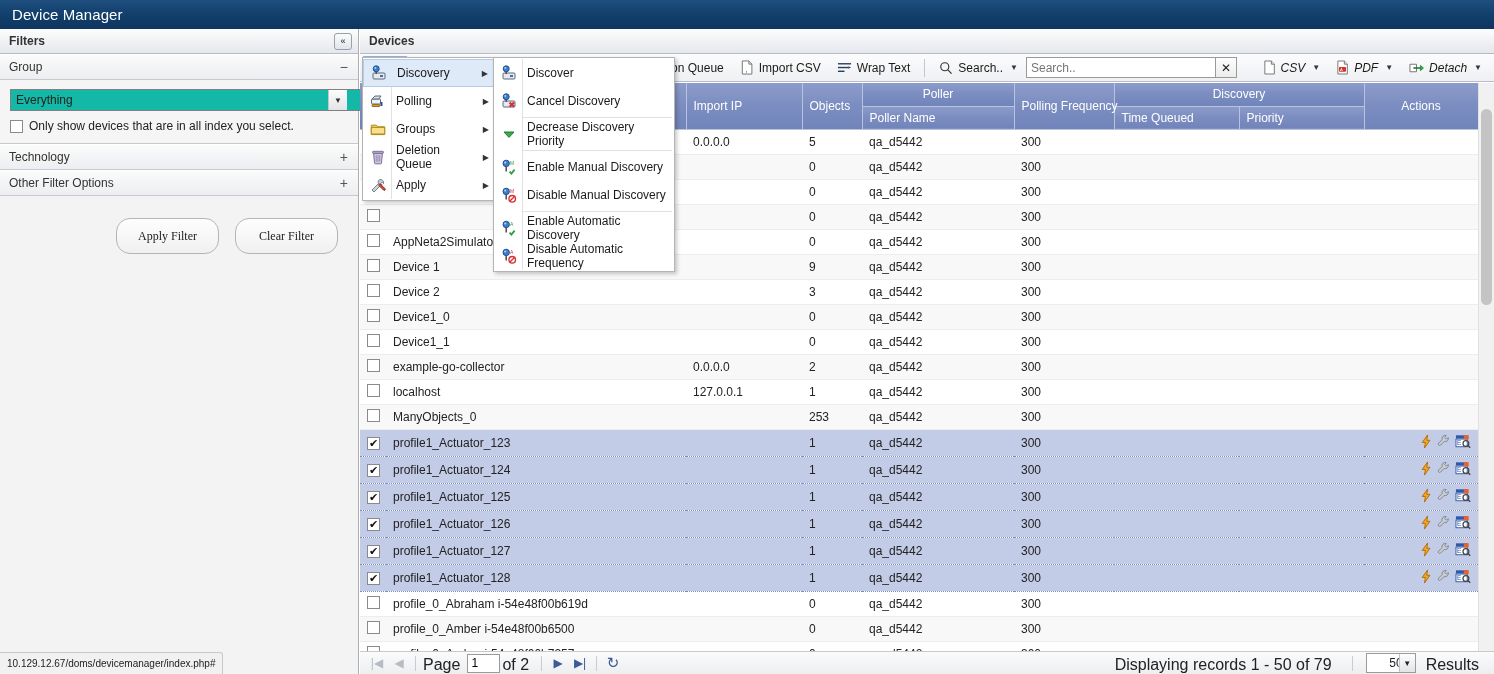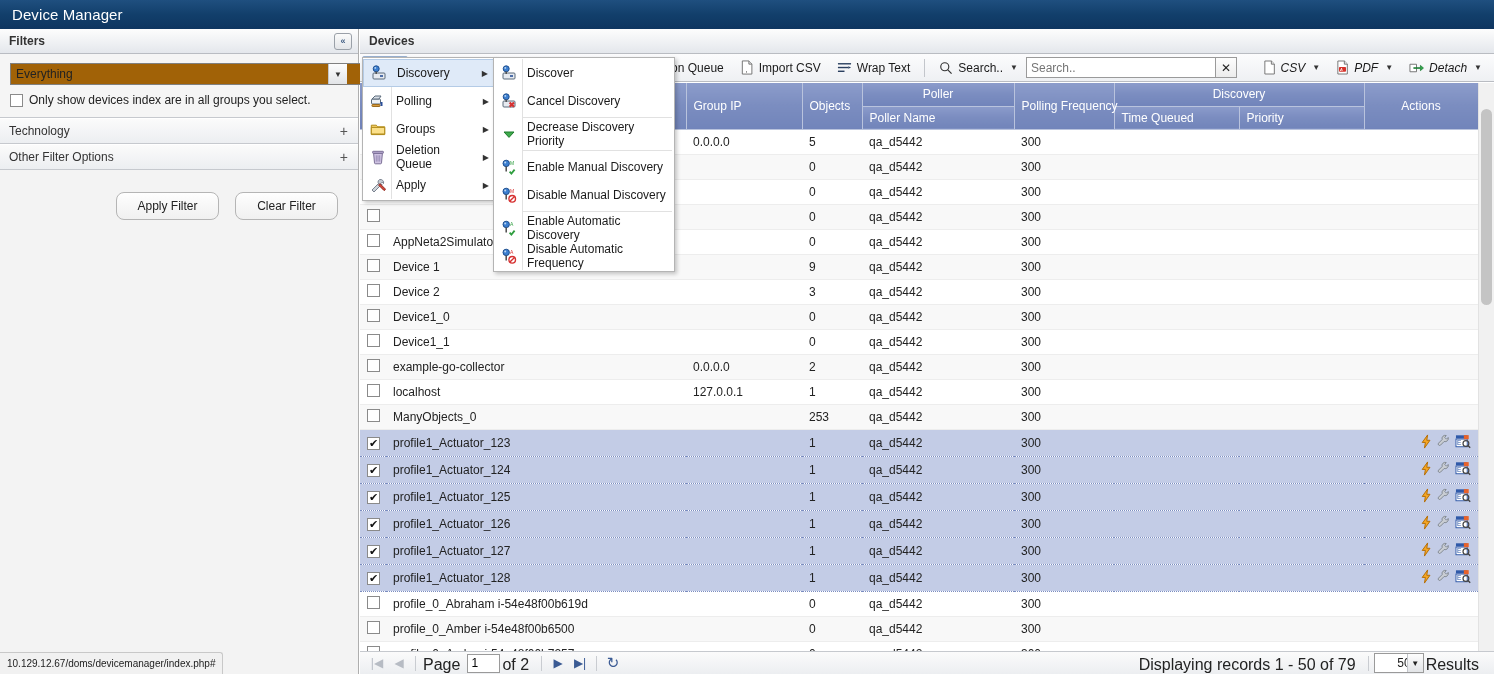--- a/index.html
+++ b/index.html
@@ -52,21 +52,21 @@
     border-top: 1px solid #fff;
     border-bottom: 1px solid #c6c9ce;
     font-size: 12px; color: #333;
     cursor: pointer;
   }
   .section-head .pm { font-size: 14px; color: #555; line-height: 1; }
   .section-body { padding: 9px 10px 10px 10px; background: #f5f5f5;
     border-bottom: 1px solid #c6c9ce; }
   .sel-wrap { position: relative; }
   .sel-box {
-    width: 366px; height: 22px; border: 1px solid #808080; background: #a16207;
+    width: 366px; height: 22px; border: 1px solid #808080; background: #14b8a6;
     display: flex; align-items: center; padding-left: 5px; font-size: 12px;
   }
   .sel-arrow {
     position: absolute; right: 1px; top: 1px; width: 19px; height: 20px;
     background: linear-gradient(to bottom, #fdfdfd, #e2e4e7);
     border-left: 1px solid #c3c6cb;
     display: flex; align-items: center; justify-content: center;
     font-size: 8px; color: #333;
     cursor: pointer;
   }
@@ -76,25 +76,25 @@
     display: inline-flex; align-items: center; justify-content: center;
     font-size: 11px; line-height: 1; color: #111; cursor: pointer;
   }
   .chk-row .lbl { font-size: 12px; color: #222; }
 
   .filter-buttons {
     display: flex; gap: 16px; justify-content: flex-end;
     padding: 22px 20px 0 0;
   }
   .fbtn {
-    min-width: 103px; height: 28px;
-    border: 1px solid #b5b5b5; border-radius: 8px;
+    min-width: 103px; height: 36px;
+    border: 1px solid #b5b5b5; border-radius: 14px;
     background: linear-gradient(to bottom, #fefefe 0%, #f0f0f0 100%);
     display: flex; align-items: center; justify-content: center;
-    font-size: 12px; color: #222; cursor: pointer;
+    font-size: 12px; color: #222; cursor: pointer; font-family: Liberation Serif, serif;
   }
 
   
   .statusbar {
     position: absolute; left: 0; bottom: 0; height: 22px;
     background: #f1f1f1; border: 1px solid #c8c8c8; border-left: none; border-bottom: none;
     border-top-right-radius: 3px;
     display: flex; align-items: center; padding: 0 7px;
     font-size: 10px; color: #222; z-index: 30;
   }
@@ -200,21 +200,21 @@
     font-size: 12px; color: #3b5b94; cursor: pointer;
   }
   .pg-btn.dis { color: #b7bcc4; cursor: default; }
   .pg-sep { width: 1px; height: 15px; background: #c9ccd1; margin: 0 5px; }
   .pg-label { font-size: 16px; color: #222; margin: 4px 7px 0 2px; }
   .pg-input {
     width: 33px; height: 19px; border: 1px solid #9a9a9a; background: #fff;
     font-size: 12px; padding: 0 3px; outline: none;
     font-family: "Liberation Sans", sans-serif;
   }
-  .pg-right { margin-left: auto; display: flex; align-items: center; gap: 0; }
+  .pg-right { margin-left: auto; display: flex; align-items: center; gap: 8px; }
   .results-sel {
     position: relative; width: 50px; height: 20px; border: 1px solid #9a9a9a;
     background: #fff; display: flex; align-items: center; justify-content: flex-end;
     padding-right: 12px; font-size: 12px;
   }
   .results-sel .ar {
     position: absolute; right: 0; top: 0; width: 16px; height: 18px;
     background: linear-gradient(to bottom,#fdfdfd,#e2e4e7);
     border-left: 1px solid #c3c6cb;
     display: flex; align-items: center; justify-content: center; font-size: 8px;
@@ -254,28 +254,32 @@
   <div class="titlebar">
     <div class="title">Device Manager</div>
   </div>
 
   <div class="filters-panel">
     <div class="filters-head">
       <span>Filters</span>
       <span class="collapse-btn">«</span>
     </div>
 
+    <div class="section-head">
+      <span>Group</span>
+      <span class="pm">−</span>
+    </div>
     <div class="section-body">
       <div class="sel-wrap">
         <div class="sel-box">Everything</div>
         <div class="sel-arrow">▼</div>
       </div>
       <div class="chk-row">
         <span class="cbox"></span>
-        <span class="lbl">Only show devices index are in all groups you select.</span>
+        <span class="lbl">Only show devices that are in all index you select.</span>
       </div>
     </div>
 
     <div class="section-head">
       <span>Technology</span>
       <span class="pm">+</span>
     </div>
 
     <div class="section-head">
       <span>Other Filter Options</span>
@@ -417,21 +421,21 @@
         </div>
       </div>
     </div>
 
     <div class="grid-wrap">
       <table class="grid">
         <thead>
           <tr>
             <th rowspan="2" class="hdr-spacer"></th>
             <th rowspan="2" style="width:300px"></th>
-            <th rowspan="2" style="width:116px">Group IP</th>
+            <th rowspan="2" style="width:116px">Import IP</th>
             <th rowspan="2" style="width:60px">Objects</th>
             <th class="grp" style="width:152px">Poller</th>
             <th rowspan="2" style="width:100px">Polling Frequency</th>
             <th class="grp" colspan="2" style="width:250px">Discovery</th>
             <th rowspan="2" class="ctr" style="width:114px">Actions</th>
           </tr>
           <tr>
             <th>Poller Name</th>
             <th style="width:146px">Time Queued</th>
             <th style="width:104px">Priority</th>

